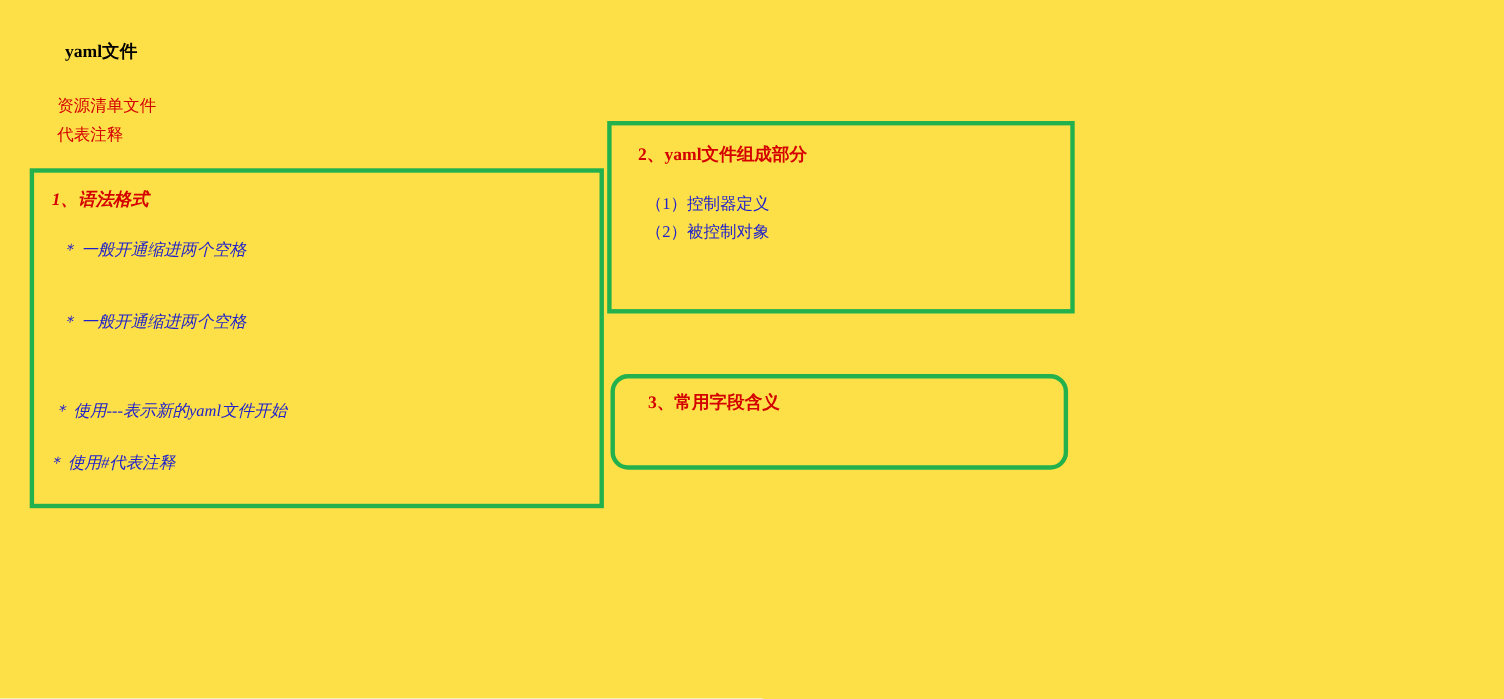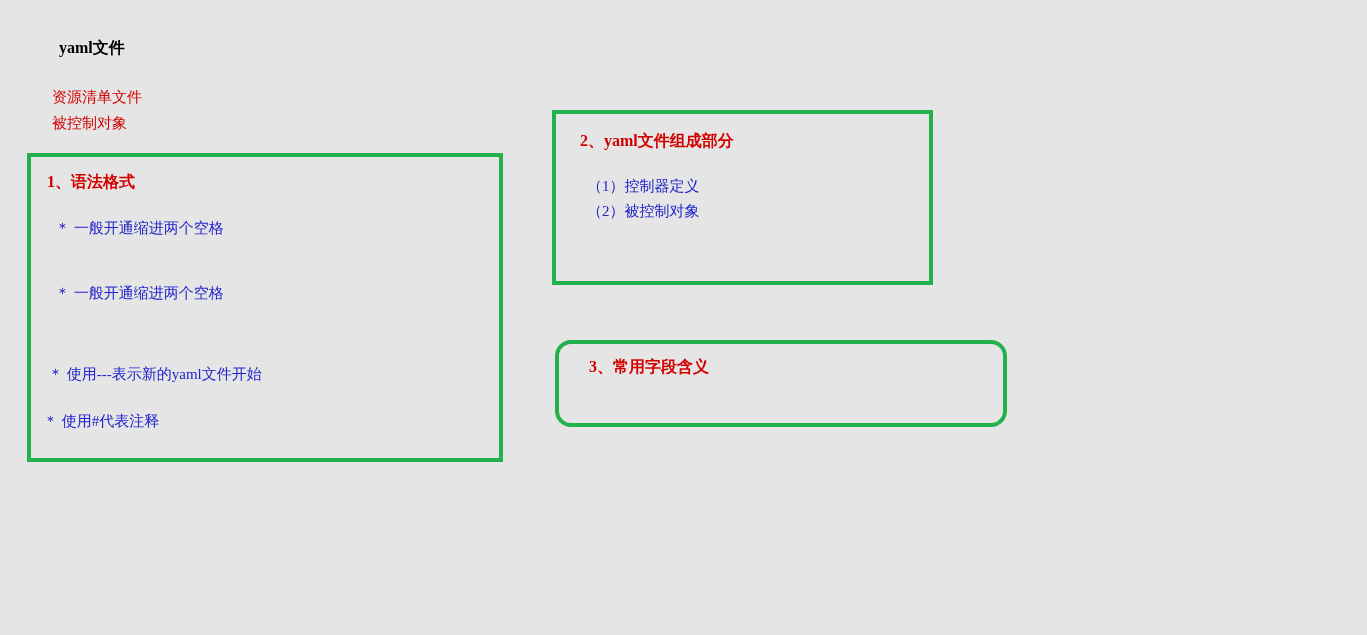--- a/index.html
+++ b/index.html
@@ -4,21 +4,21 @@
 <style>
   html, body {
     margin: 0;
     padding: 0;
     background: #ffffff;
   }
   .canvas {
     position: relative;
     width: 1367px;
     height: 635px;
-    background: #e5e5e5;
+    background: #fde047;
     font-family: "Liberation Serif", "DejaVu Serif", serif;
     overflow: hidden;
   }
   .txt {
     position: absolute;
     white-space: nowrap;
     font-size: 15px;
     line-height: 1.2;
   }
   .title {
@@ -52,33 +52,33 @@
   }
 </style>
 </head>
 <body>
 
 <div class="canvas">
 
   <div class="txt title" style="left: 59px; top: 38px;">yaml文件</div>
 
   <div class="txt red" style="left: 52px; top: 88px;">资源清单文件</div>
-  <div class="txt red" style="left: 52px; top: 114px;">被控制对象</div>
+  <div class="txt red" style="left: 52px; top: 114px;">代表注释</div>
 
-  <div class="box" style="left: 27px; top: 153px; width: 476px; height: 309px;">
+  <div class="box" style="left: 27px; top: 153px; width: 522px; height: 309px; font-style: italic;">
     <div class="txt red-heading" style="left: 16px; top: 15px;">1、语法格式</div>
     <div class="txt blue" style="left: 24px; top: 62px;">＊ 一般开通缩进两个空格</div>
     <div class="txt blue" style="left: 24px; top: 127px;">＊ 一般开通缩进两个空格</div>
     <div class="txt blue" style="left: 17px; top: 208px;">＊ 使用---表示新的yaml文件开始</div>
     <div class="txt blue" style="left: 12px; top: 255px;">＊ 使用#代表注释</div>
   </div>
 
-  <div class="box" style="left: 552px; top: 110px; width: 381px; height: 175px;">
+  <div class="box" style="left: 552px; top: 110px; width: 425px; height: 175px;">
     <div class="txt red-heading" style="left: 24px; top: 17px;">2、yaml文件组成部分</div>
     <div class="txt blue" style="left: 31px; top: 63px;">（1）控制器定义</div>
     <div class="txt blue" style="left: 31px; top: 88px;">（2）被控制对象</div>
   </div>
 
-  <div class="box rounded" style="left: 555px; top: 340px; width: 452px; height: 87px;">
+  <div class="box rounded" style="left: 555px; top: 340px; width: 416px; height: 87px;">
     <div class="txt red-heading" style="left: 30px; top: 13px;">3、常用字段含义</div>
   </div>
 
 </div>
 
 </body></html>

